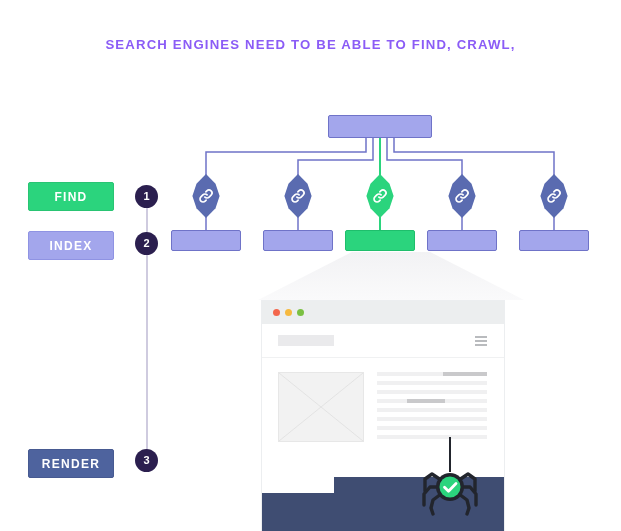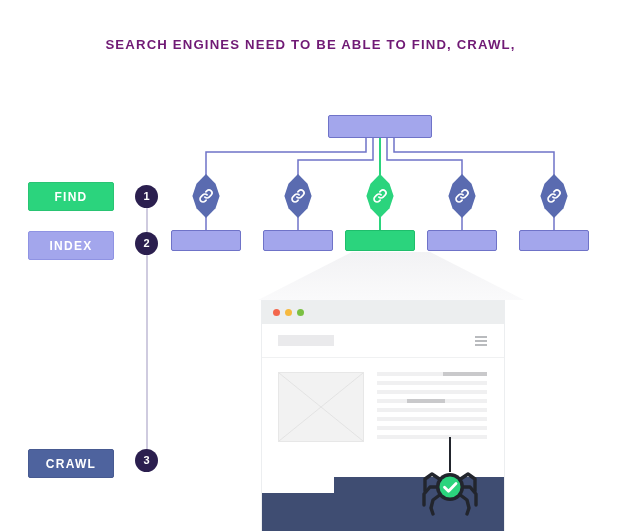--- a/index.html
+++ b/index.html
@@ -20,21 +20,21 @@
     overflow: hidden;
   }
 
   
   .title {
     position: absolute;
     left: 0;
     top: 32px;
     width: 621px;
     text-align: center;
-    color: #701a75;
+    color: #8b5cf6;
     font-size: 13.2px;
     font-weight: bold;
     letter-spacing: 1.15px;
     line-height: 25px;
   }
   .title-line { display: block; white-space: nowrap; }
 
   
   .stage-label {
     position: absolute;
@@ -261,21 +261,21 @@
     <span class="title-line">SEARCH ENGINES NEED TO BE ABLE TO FIND, CRAWL,</span>
   </div>
 
   <div class="stage-label lbl-find">
     <span>FIND</span>
   </div>
   <div class="stage-label lbl-index">
     <span>INDEX</span>
   </div>
   <div class="stage-label lbl-crawl">
-    <span>CRAWL</span>
+    <span>RENDER</span>
   </div>
 
   <div class="rail"></div>
   <div class="badge badge-1">
     <span>1</span>
   </div>
   <div class="badge badge-2">
     <span>2</span>
   </div>
   <div class="badge badge-3">

